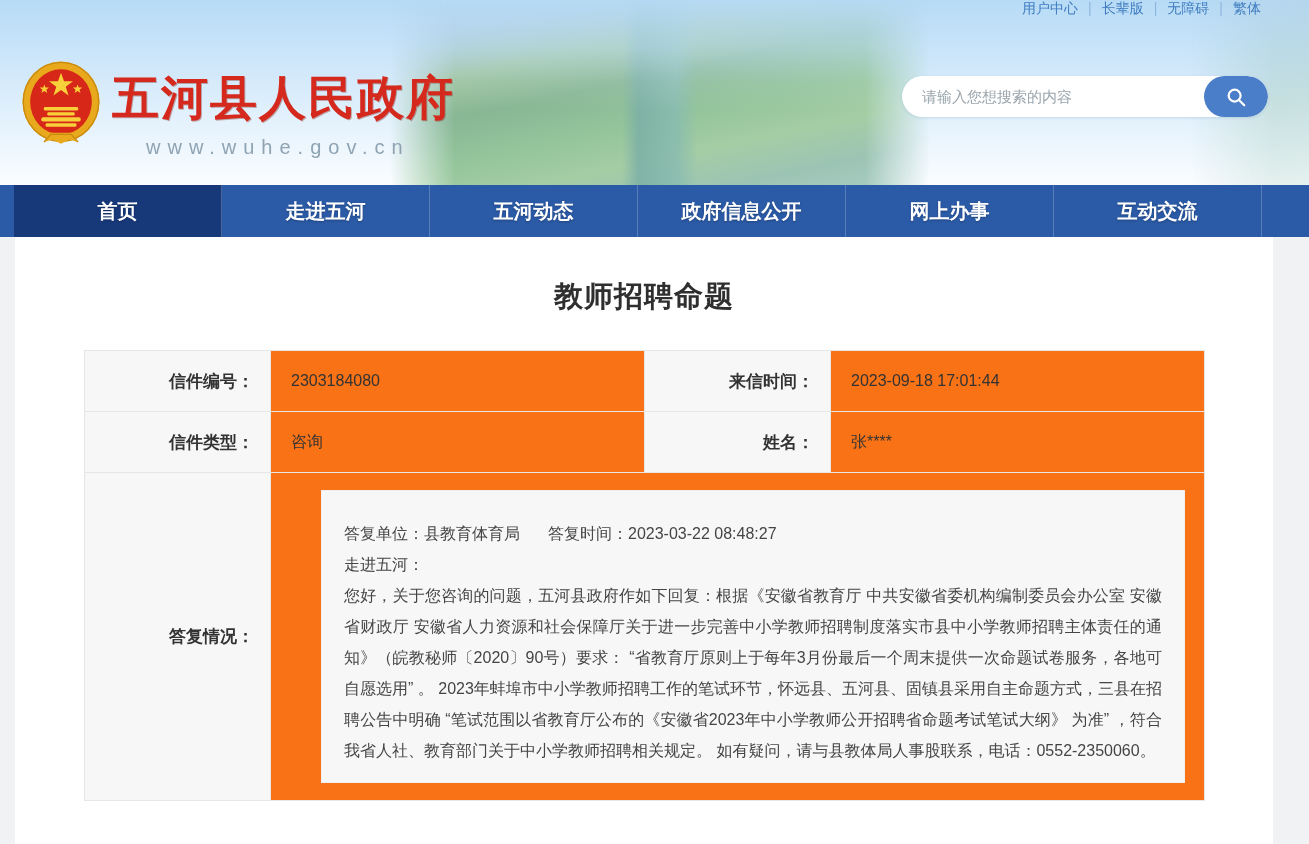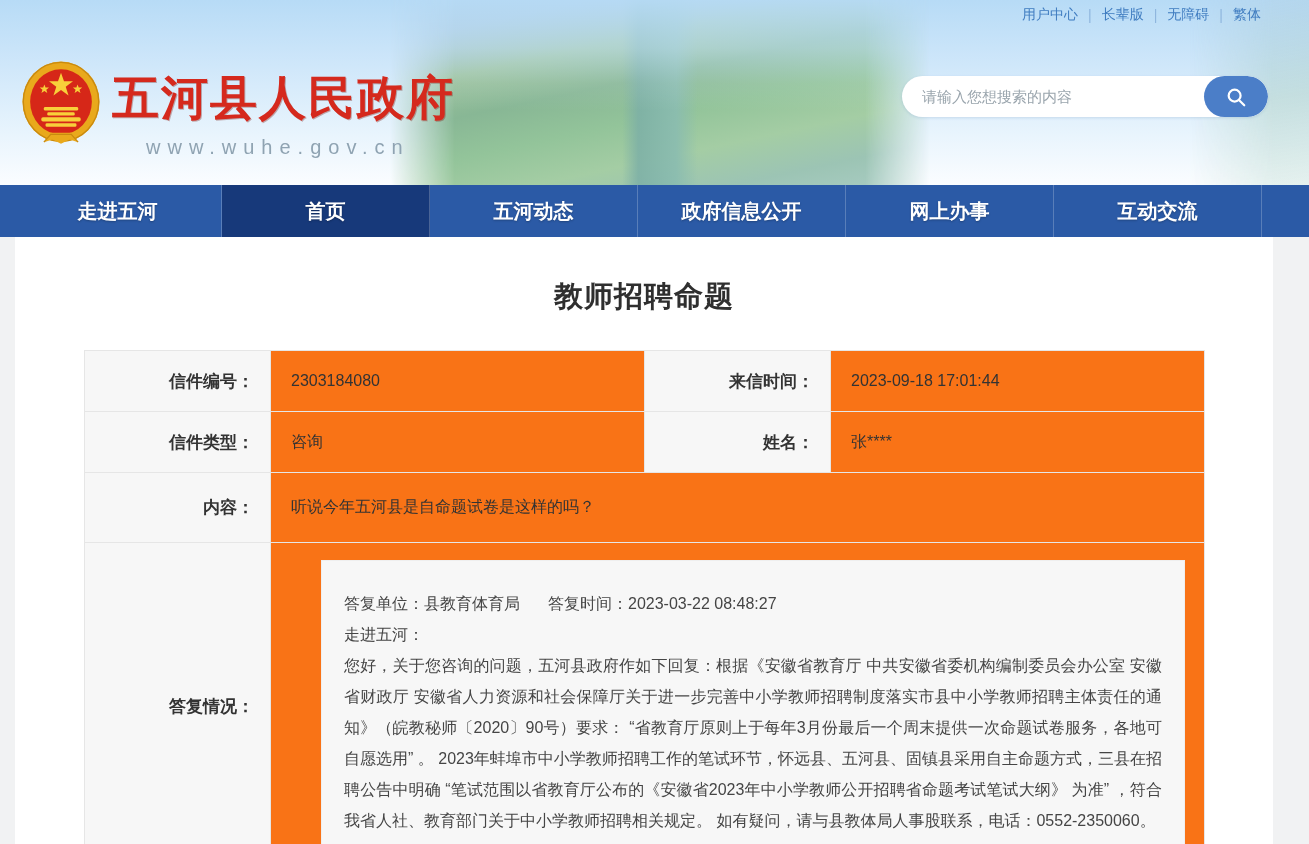--- a/index.html
+++ b/index.html
@@ -12,21 +12,21 @@
   .page { width:1309px; height:844px; overflow:hidden; position:relative; background:#f1f2f3; }
 
   
   .header {
     position:relative; height:185px;
     background:linear-gradient(180deg,#b7dbf6 0%,#cfe7fa 35%,#e8f4fd 72%,#fbfdff 100%);
     overflow:hidden;
   }
   .topbar {
     position:relative; z-index:3; height:30px;
-    display:flex; align-items:center; justify-content:flex-end;
+    display:flex; align-items:flex-start; justify-content:flex-end;
     padding-right:48px; font-size:14px;
   }
   .topbar a { color:#3f7cc0; text-decoration:none; cursor:pointer; }
   .topbar .sep { color:#8fb6de; margin:0 10px; }
 
   .aerial {
     position:absolute; z-index:1; top:0; left:390px; width:540px; height:185px;
     background:
       linear-gradient(180deg, rgba(183,219,246,0.95) 0%, rgba(196,227,248,0.55) 26%, rgba(220,238,250,0.12) 45%, rgba(255,255,255,0) 60%),
       linear-gradient(90deg, rgba(255,255,255,0) 43%, rgba(124,175,166,0.85) 46%, rgba(138,188,176,0.9) 53%, rgba(255,255,255,0) 57%),
@@ -146,22 +146,22 @@
       <button class="search-btn">
         <svg width="22" height="22" viewBox="0 0 24 24" fill="none" stroke="#ffffff" stroke-width="2.4" stroke-linecap="round">
           <circle cx="10.5" cy="10.5" r="6.5"></circle>
           <line x1="15.5" y1="15.5" x2="21" y2="21"></line>
         </svg>
       </button>
     </div>
   </div>
 
   <div class="nav">
+    <div class="nav-item active">首页</div>
     <div class="nav-item">走进五河</div>
-    <div class="nav-item active">首页</div>
     <div class="nav-item">五河动态</div>
     <div class="nav-item">政府信息公开</div>
     <div class="nav-item">网上办事</div>
     <div class="nav-item">互动交流</div>
   </div>
 
   <div class="content-wrap">
     <div class="card">
       <div class="page-title">教师招聘命题</div>
 
@@ -171,24 +171,20 @@
           <td class="lbl">信件编号：</td>
           <td class="val" style="width:374px;">2303184080</td>
           <td class="lbl">来信时间：</td>
           <td class="val" style="width:374px;">2023-09-18 17:01:44</td>
         </tr>
         <tr class="r2">
           <td class="lbl">信件类型：</td>
           <td class="val">咨询</td>
           <td class="lbl">姓名：</td>
           <td class="val">张****</td>
-        </tr>
-        <tr class="r3">
-          <td class="lbl">内容：</td>
-          <td class="val" colspan="3">听说今年五河县是自命题试卷是这样的吗？</td>
         </tr>
         <tr class="r4">
           <td class="lbl">答复情况：</td>
           <td class="val" colspan="3">
             <div class="reply-box">
               <div class="reply-meta">
                 <span>答复单位：</span><span>县教育体育局</span><span class="gap"></span><span>答复时间：</span><span>2023-03-22 08:48:27</span>
               </div>
               <div>走进五河：</div>
               <div class="reply-body">您好，关于您咨询的问题，五河县政府作如下回复：根据《安徽省教育厅 中共安徽省委机构编制委员会办公室 安徽省财政厅 安徽省人力资源和社会保障厅关于进一步完善中小学教师招聘制度落实市县中小学教师招聘主体责任的通知》（皖教秘师〔2020〕90号）要求： “省教育厅原则上于每年3月份最后一个周末提供一次命题试卷服务，各地可自愿选用” 。 2023年蚌埠市中小学教师招聘工作的笔试环节，怀远县、五河县、固镇县采用自主命题方式，三县在招聘公告中明确 “笔试范围以省教育厅公布的《安徽省2023年中小学教师公开招聘省命题考试笔试大纲》 为准” ，符合我省人社、教育部门关于中小学教师招聘相关规定。 如有疑问，请与县教体局人事股联系，电话：0552-2350060。</div>

